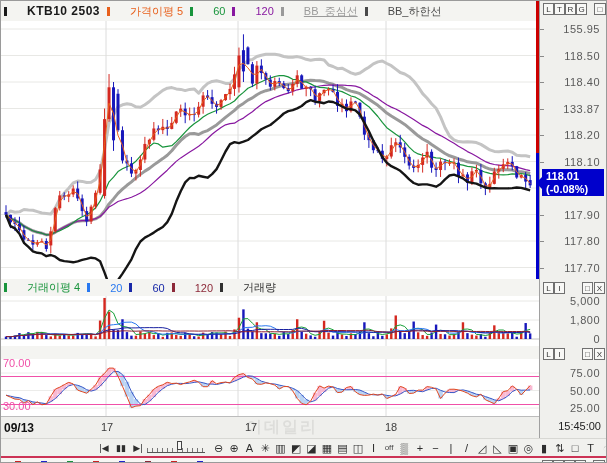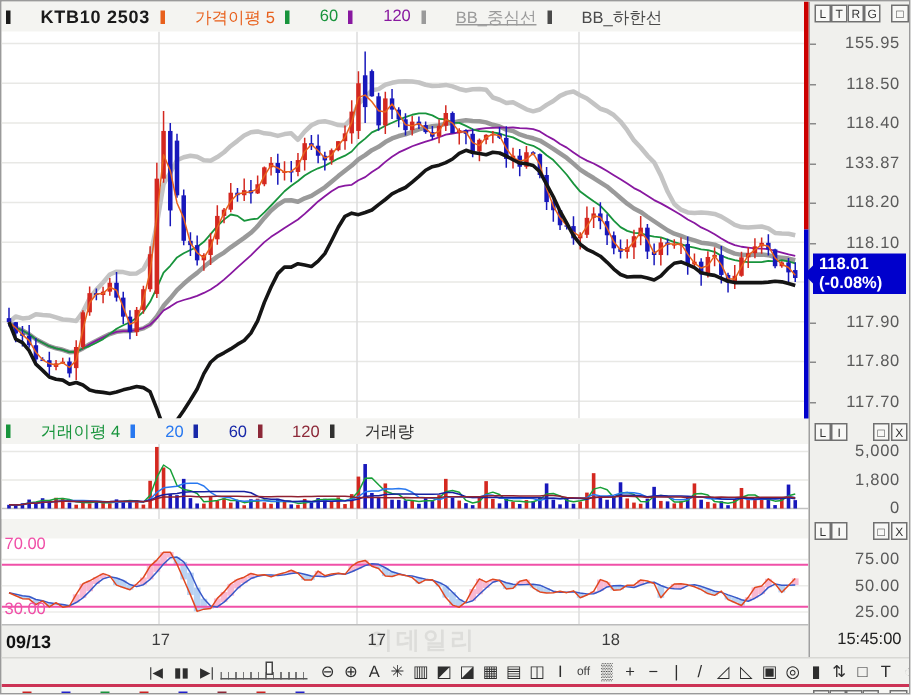--- a/index.html
+++ b/index.html
@@ -625,21 +625,21 @@
       <div class="pbtn" style="left: 3px; top: 347px;">L</div>
       <div class="pbtn" style="left: 14px; top: 347px;">I</div>
       <div class="pbtn" style="left: 42px; top: 347px;">□</div>
       <div class="pbtn" style="left: 54px; top: 347px;">X</div>
     </div>
 
   <div class="time-axis" id="timeAxis">
       <div class="time-label bold" style="left: 3px;">09/13</div>
       <div class="time-label" style="left: 100px;">17</div>
       <div class="time-label" style="left: 244px;">17</div>
-      <div class="time-label" style="left: 400px; text-align: right;">18</div>
+      <div class="time-label" style="left: 384px; text-align: right;">18</div>
     </div>
   <div class="watermark">이데일리</div>
   <span class="time-right">15:45:00</span>
 
   <div class="toolbar" id="toolbar">
       <div class="tb-icon" style="left: 95px; width: 16px; font-size: 9px;">|◀</div>
       <div class="tb-icon" style="left: 112px; width: 16px; font-size: 9px;">▮▮</div>
       <div class="tb-icon" style="left: 129px; width: 16px; font-size: 9px;">▶|</div>
       <div class="slider" style="left: 146px; width: 58px;">
         <div class="knob" style="left: 30px;"></div>

